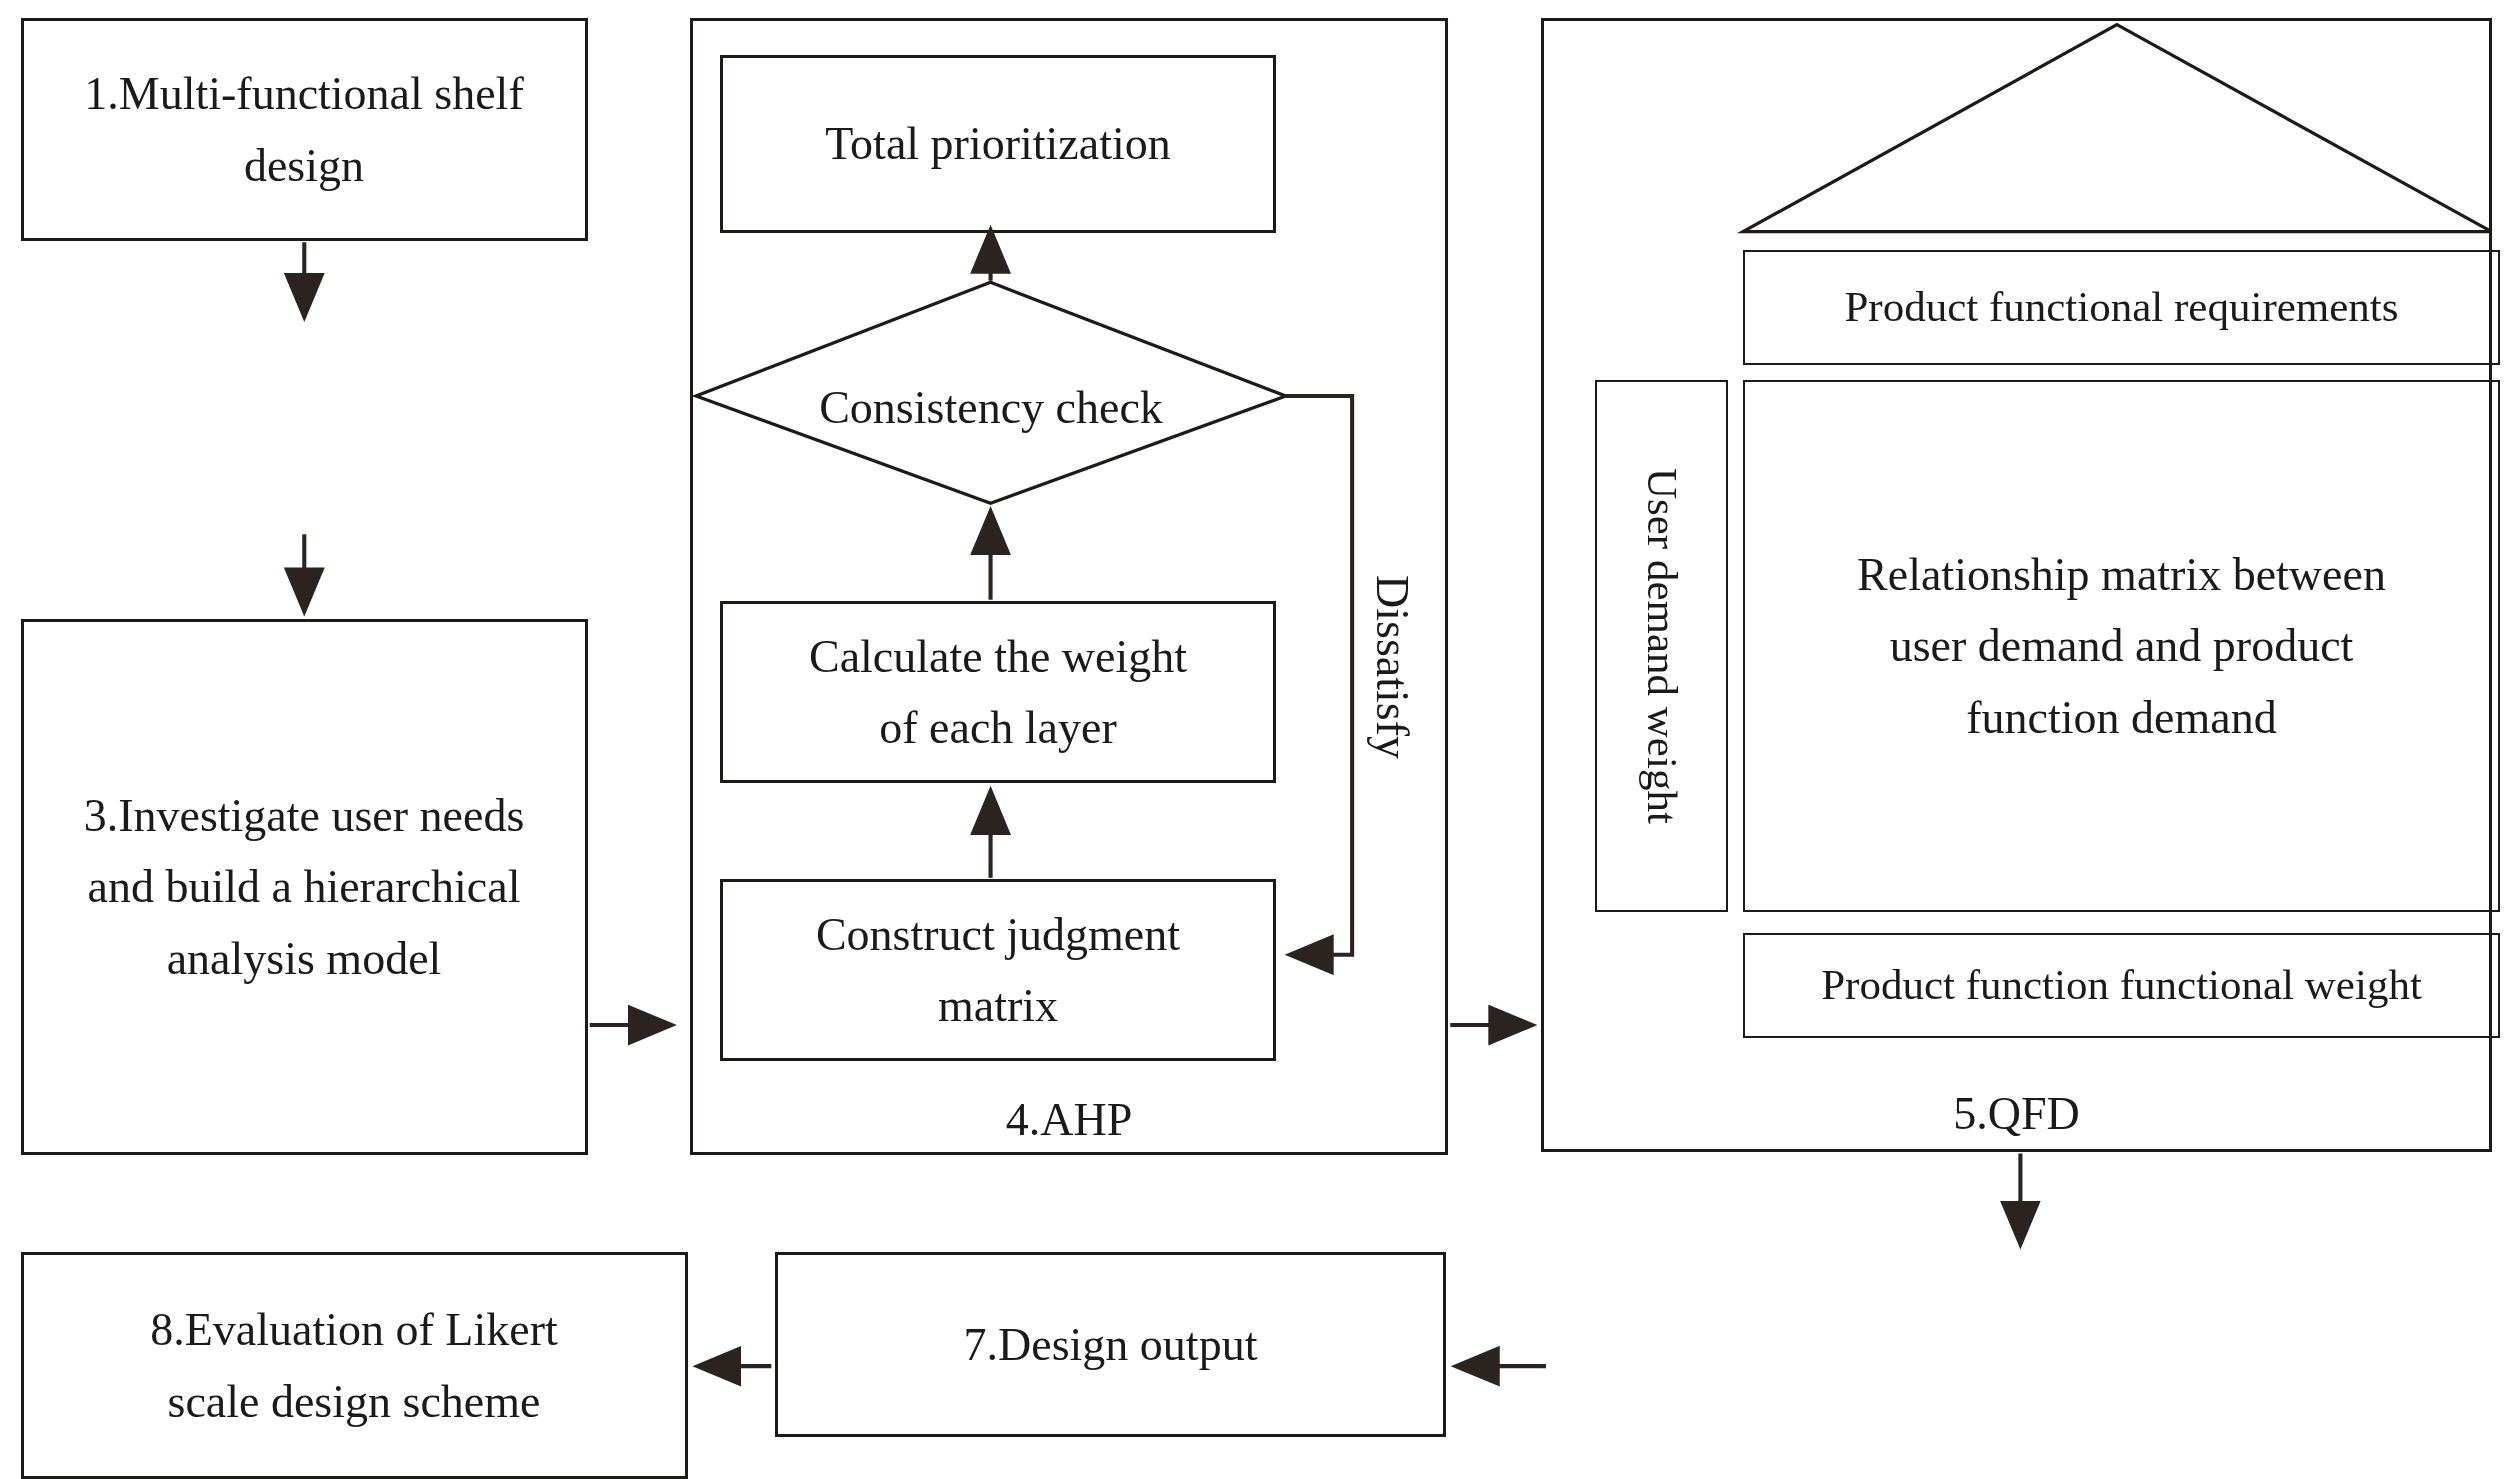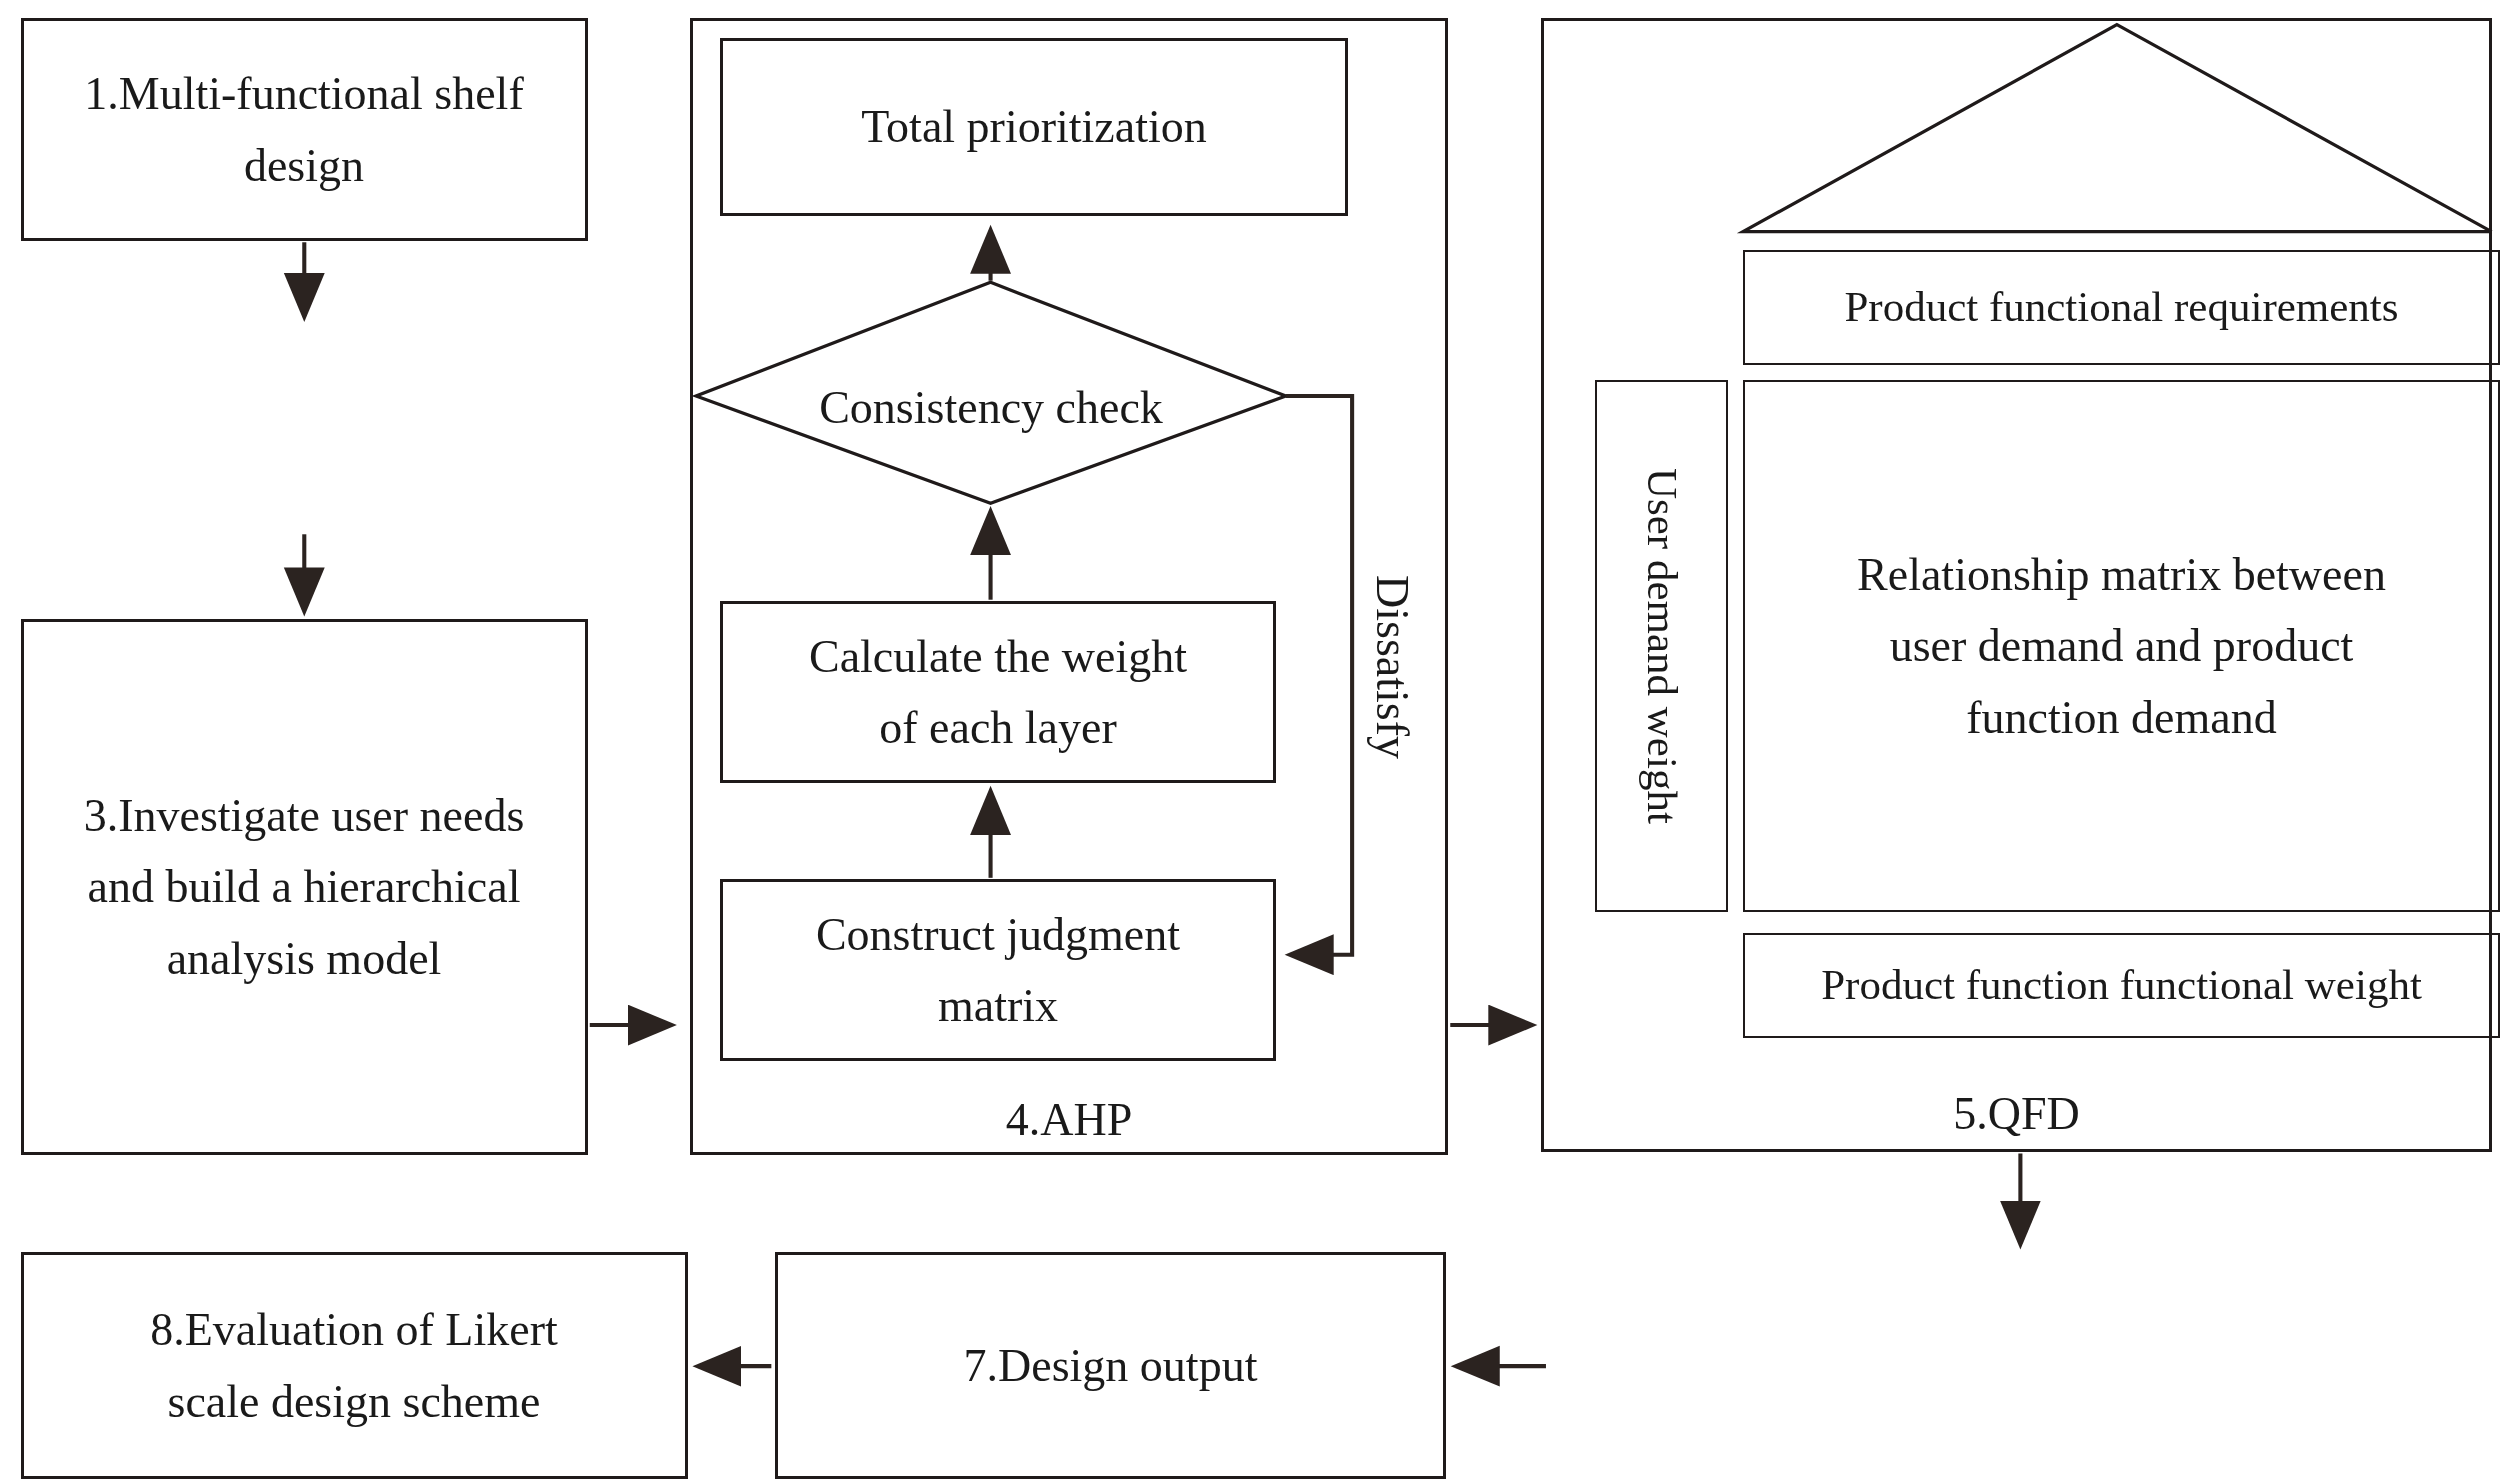--- a/index.html
+++ b/index.html
@@ -74,21 +74,21 @@
   <div class="box t56" style="left:20.5px; top:619px; width:567px; height:536px;">
     <span style="white-space:pre-line;">3.Investigate user needs
 and build a hierarchical
 analysis model</span>
   </div>
 
   <div class="container-box" style="left:690px; top:18px; width:758px; height:1137px;"></div>
 
   <div class="label t56" style="left:690px; top:1084px; width:758px;">4.AHP</div>
 
-  <div class="box t56" style="left:720px; top:38px; width:628px; height:178px;text-align:right;">
+  <div class="box t56" style="left:720px; top:55px; width:556px; height:178px;text-align:right;">
     <span>Total prioritization</span>
   </div>
 
   <div class="label t56" style="left:696px; top:372px; width:590px;">Consistency check</div>
 
 
   <div class="vertlabel t56" style="left:1368px; top:544px; width:49px; height:245px;">
     <span>Dissatisfy</span>
   </div>
 
@@ -126,21 +126,21 @@
 
   <div class="box thin t52" style="left:1743px; top:933px; width:757px; height:105px;">
     <span>Product function functional weight</span>
   </div>
 
   <div class="box t56" style="left:20.5px; top:1252px; width:667px; height:227px;">
     <span style="white-space:pre-line;">8.Evaluation of Likert
 scale design scheme</span>
   </div>
 
-  <div class="box t56" style="left:775px; top:1252px; width:671px; height:227px;">
+  <div class="box t56" style="left:775px; top:1252px; width:671px; height:185px;">
     <span>7.Design output</span>
   </div>
 
 
   <svg class="overlay" viewBox="0 0 3071 1809">
     <defs>
       <marker id="arrow" markerWidth="13" markerHeight="13" refX="10.5" refY="5" orient="auto" markerUnits="strokeWidth">
         <path d="M0,0 L12,5 L0,10 z" fill="#2b2320"></path>
       </marker>
     </defs>

